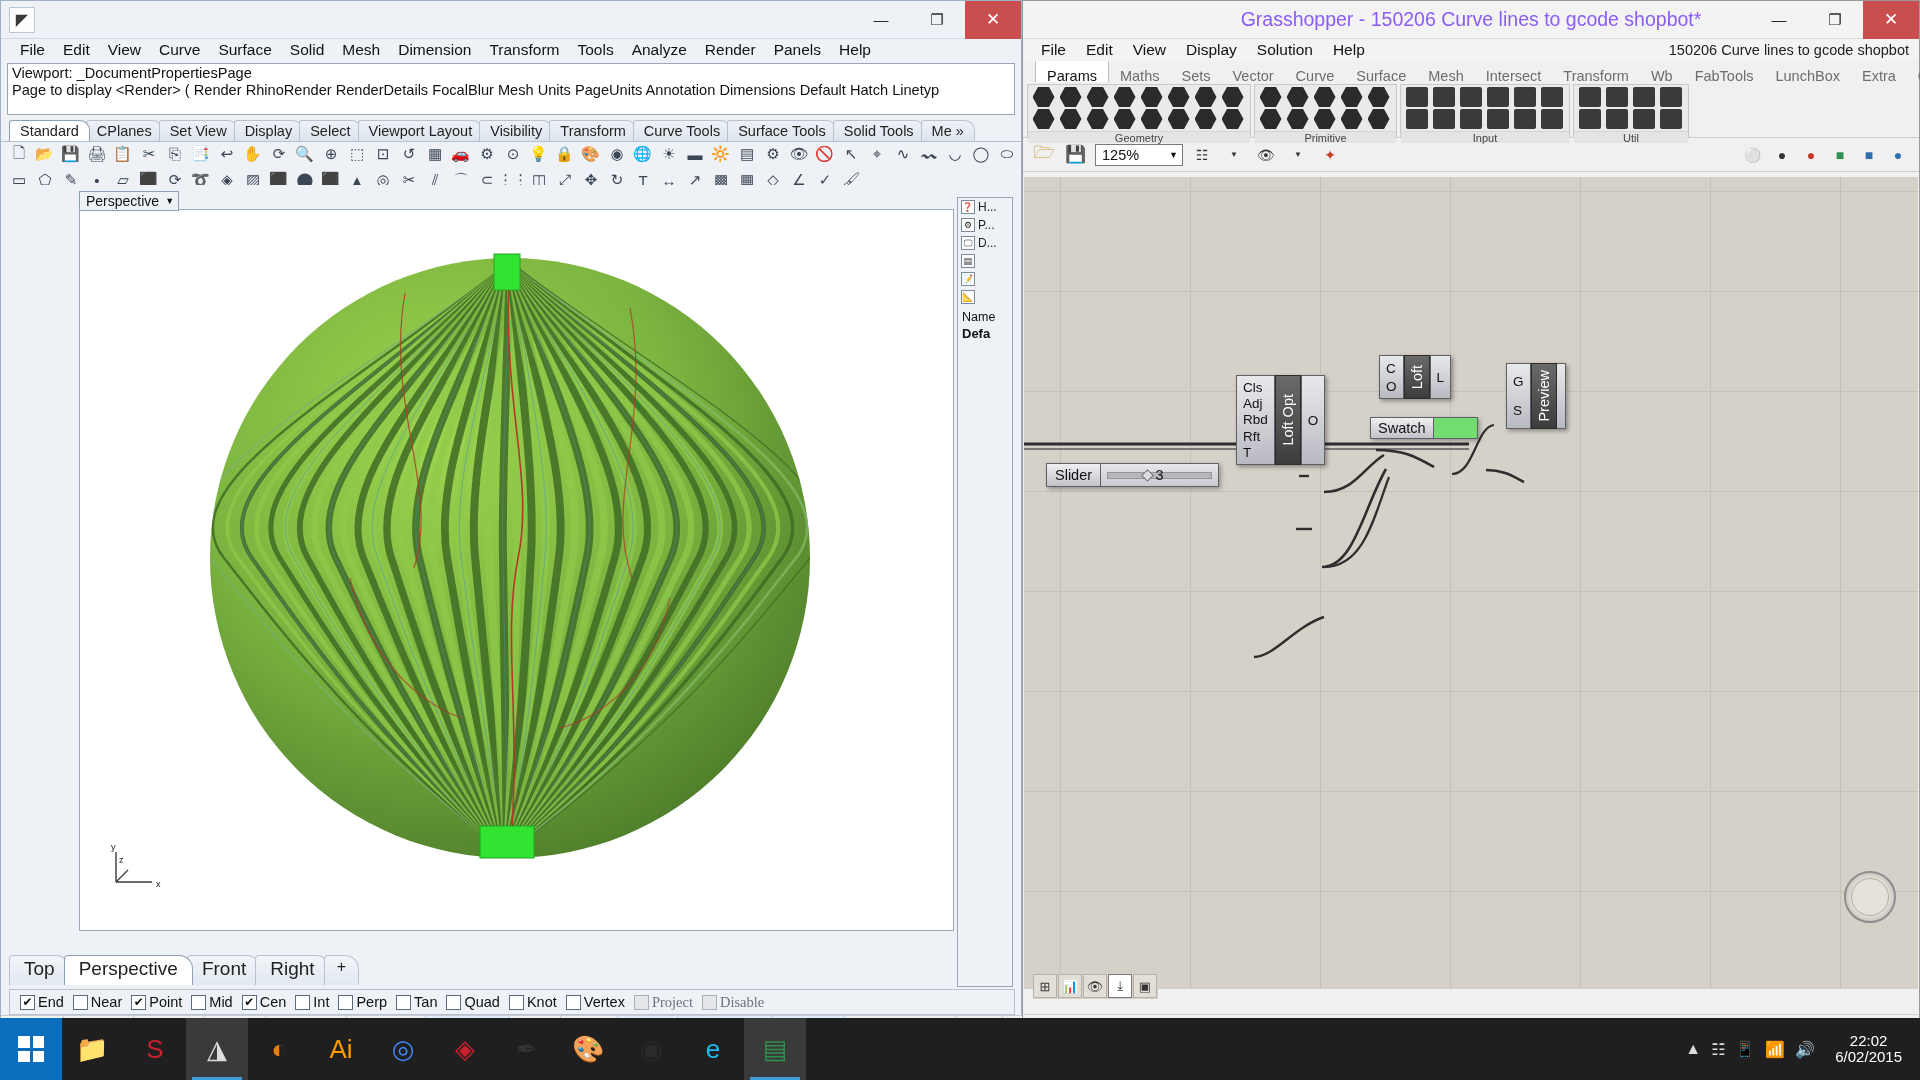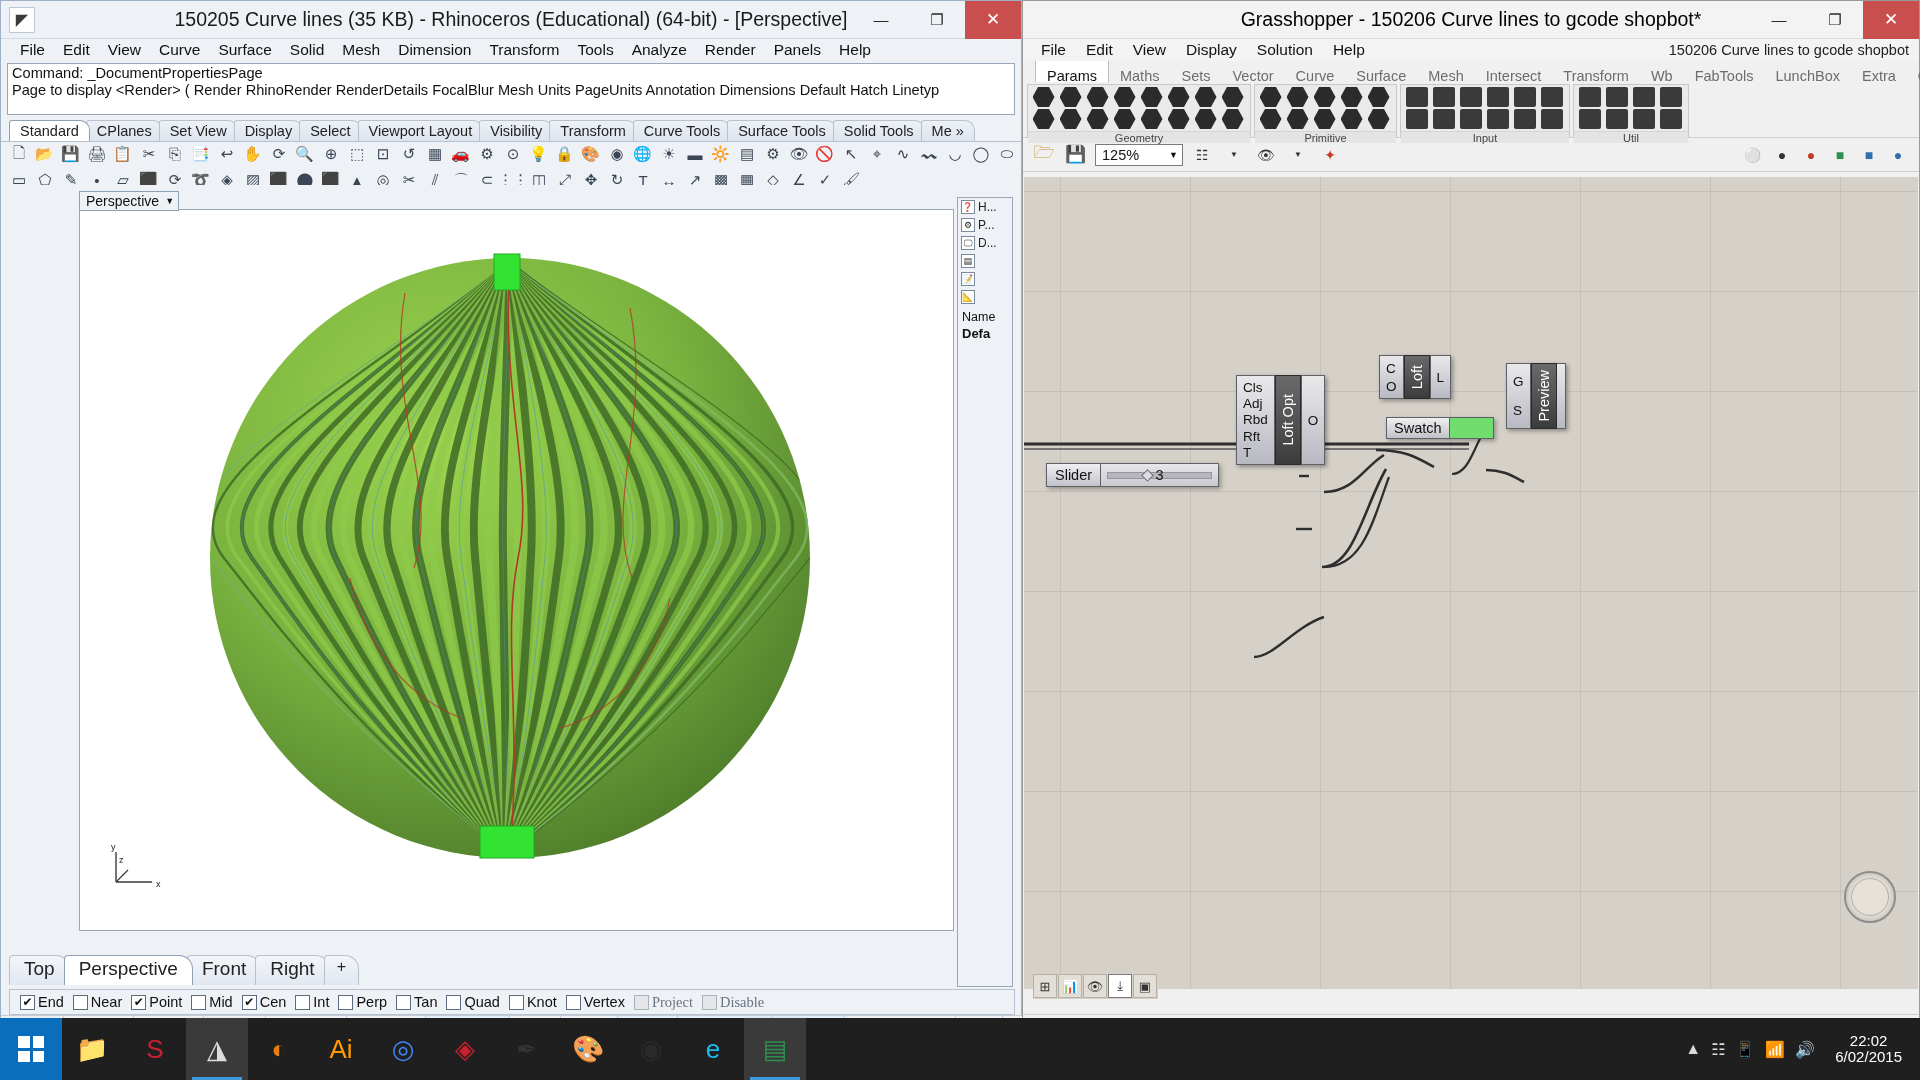--- a/index.html
+++ b/index.html
@@ -88,21 +88,21 @@
   .sbc.hl { background:#e3eefb; font-weight:bold; }
   .swatch { width:14px; height:14px; background:#000; display:inline-block;
     vertical-align:-2px; margin-right:4px; }
 
   
   #gh { position:absolute; left:1022px; top:0; width:898px; height:1042px;
     background:#f0f0f0; border:1px solid #9a9a9a; }
   #gh-title { height:38px; background:#f3f3f3; display:flex; align-items:center;
     position:relative; border-bottom:1px solid #dcdcdc; }
   #gh-title-text { position:absolute; left:0; right:0; text-align:center;
-    font-size:19.5px; color:#000000; }
+    font-size:19.5px; color:#8b5cf6; }
   #gh-menu { height:22px; display:flex; align-items:center; padding-left:8px;
     position:relative; background:#f3f3f3; }
   #gh-menu span.mi { font-size:15.5px; color:#111; padding:0 10px; line-height:22px; }
   #gh-doc { position:absolute; right:10px; font-size:14.5px; color:#222; }
 
   #gh-rtabs { height:21px; display:flex; align-items:flex-end; padding-left:12px;
     background:#f0f0f0; }
   .gtab { font-size:14.5px; color:#6d6d6d; padding:14px 11px; height:20px;
     white-space:nowrap; }
   .gtab.sel { color:#111; background:#fff; border:1px solid #bdbdbd; border-bottom:none;
@@ -161,21 +161,21 @@
   .slider .tr .bar { position:absolute; left:6px; right:6px; height:7px;
     background:#b6b6bd; border:1px solid #96969e; }
   .slider .tr .val { position:relative; font-size:14.5px; color:#111; z-index:2;
     background:transparent; }
   .slider .tr .knob { position:absolute; left:42px; width:9px; height:9px;
     background:#dcdce2; border:1px solid #6a6a72; transform:rotate(45deg); z-index:2; }
 
   .swatchcomp { position:absolute; display:flex; height:22px;
     filter:drop-shadow(2px 2px 2px rgba(0,0,0,.3)); }
   .swatchcomp .nm { background:linear-gradient(#f0f0f2,#c2c2ca); border:1px solid #5f5f66;
-    font-size:14.5px; padding:1px 7px; display:flex; align-items:center; color:#111;margin-left:16px; }
+    font-size:14.5px; padding:1px 7px; display:flex; align-items:center; color:#111; }
   .swatchcomp .col { width:44px; border:1px solid #5f5f66; border-left:none;
     background:#71dd6e; }
 
   #gh-nav { position:absolute; right:22px; bottom:66px; width:52px; height:52px;
     border-radius:50%; background:#e6e2da; border:2px solid #8d8d8d;
     box-shadow:inset 0 0 7px rgba(0,0,0,.22); }
   #gh-nav:after { content:""; position:absolute; left:5px; top:5px; right:5px; bottom:5px;
     border-radius:50%; border:1px solid #b4b0a8; }
 
   #gh-statusicons { position:absolute; left:10px; bottom:42px; height:26px;
@@ -213,21 +213,20 @@
   #clock { text-align:center; line-height:16px; font-size:15px; color:#fff;
     padding:0 10px; }
 </style>
 </head>
 <body>
 
 <div id="rhino">
 
   <div id="rh-title">
     <div id="rh-icon">◤</div>
-    <div id="rh-title-text">150205 Curve lines (35 KB) - Rhinoceros (Educational) (64-bit) - [Perspective]</div>
     <div class="wbtns">
       <div class="wbtn">—</div>
       <div class="wbtn">❐</div>
       <div class="wbtn close">✕</div>
     </div>
   </div>
 
   <div id="rh-menu">
       <span>File</span>
       <span>Edit</span>
@@ -239,21 +238,21 @@
       <span>Dimension</span>
       <span>Transform</span>
       <span>Tools</span>
       <span>Analyze</span>
       <span>Render</span>
       <span>Panels</span>
       <span>Help</span>
     </div>
 
   <div id="rh-cmd">
-    <div>Command: _DocumentPropertiesPage</div>
+    <div>Viewport: _DocumentPropertiesPage</div>
     <div>Page to display &lt;Render&gt; ( Render  RhinoRender  RenderDetails  FocalBlur  Mesh  Units  PageUnits  Annotation  Dimensions  Default  Hatch  Linetyp</div>
   </div>
 
   <div id="rh-tabs">
       <div class="rh-tab sel">Standard</div>
       <div class="rh-tab">CPlanes</div>
       <div class="rh-tab">Set View</div>
       <div class="rh-tab">Display</div>
       <div class="rh-tab">Select</div>
       <div class="rh-tab">Viewport Layout</div>

